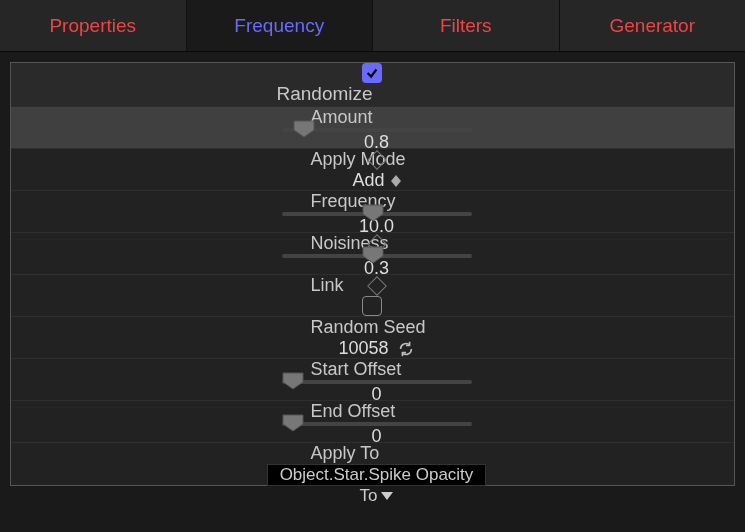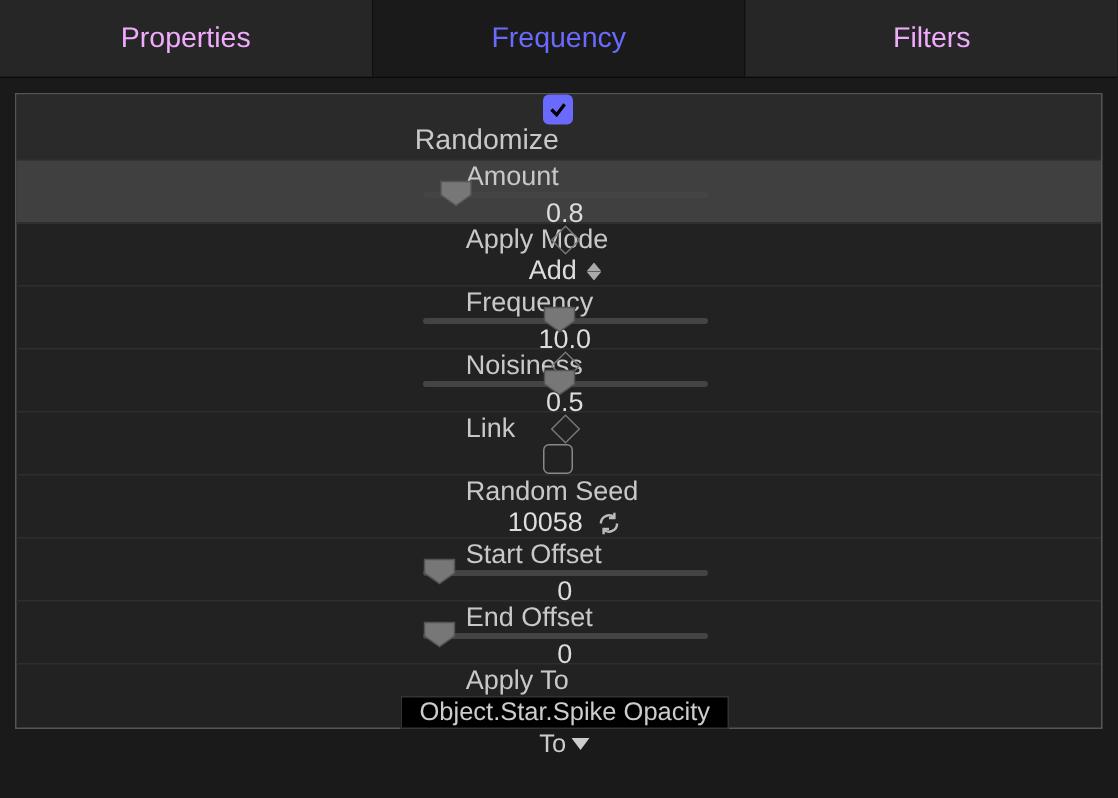--- a/index.html
+++ b/index.html
@@ -15,21 +15,21 @@
     display: flex;
     height: 52px;
     background: #1c1c1c;
     border-bottom: 1px solid #0a0a0a;
   }
   .tab {
     flex: 1;
     display: flex;
     align-items: center;
     justify-content: center;
-    color: #f0abfc;
+    color: #ef4444;
     font-size: 19px;
     cursor: pointer;
     background: #262626;
     border-right: 1px solid #0f0f0f;
   }
   .tab:last-child { border-right: none; }
   .tab.active {
     color: #6a6aff;
     background: #1a1a1a;
   }
@@ -139,20 +139,21 @@
   }
   .to-btn svg { width: 12px; height: 8px; fill:#ccc; }
 </style>
 </head>
 <body>
 
 <div class="tabs">
   <div class="tab">Properties</div>
   <div class="tab active">Frequency</div>
   <div class="tab">Filters</div>
+  <div class="tab">Generator</div>
 </div>
 
 <div class="panel">
 
   <div class="row header">
     <div class="checkbox checked">
       <svg viewBox="0 0 16 16">
           <polyline points="3,8 7,12 13,4"></polyline>
         </svg>
     </div>
@@ -214,21 +215,21 @@
     <div class="label">Noisiness</div>
     <div class="control">
       <div class="slider-track">
         <div class="slider-thumb" style="left:48%">
           <svg viewBox="0 0 22 18">
               <path d="M1 1 H21 V10 L11 17 L1 10 Z" fill="#777" stroke="#555"></path>
             </svg>
         </div>
       </div>
     </div>
-    <div class="value-col">0.5</div>
+    <div class="value-col">0.3</div>
     <div class="kf-col">
         <div class="kf"></div>
       </div>
   </div>
 
   <div class="row">
     <div class="label">Link</div>
     <div class="control"></div>
     <div class="value-col">
       <div class="checkbox unchecked"></div>

